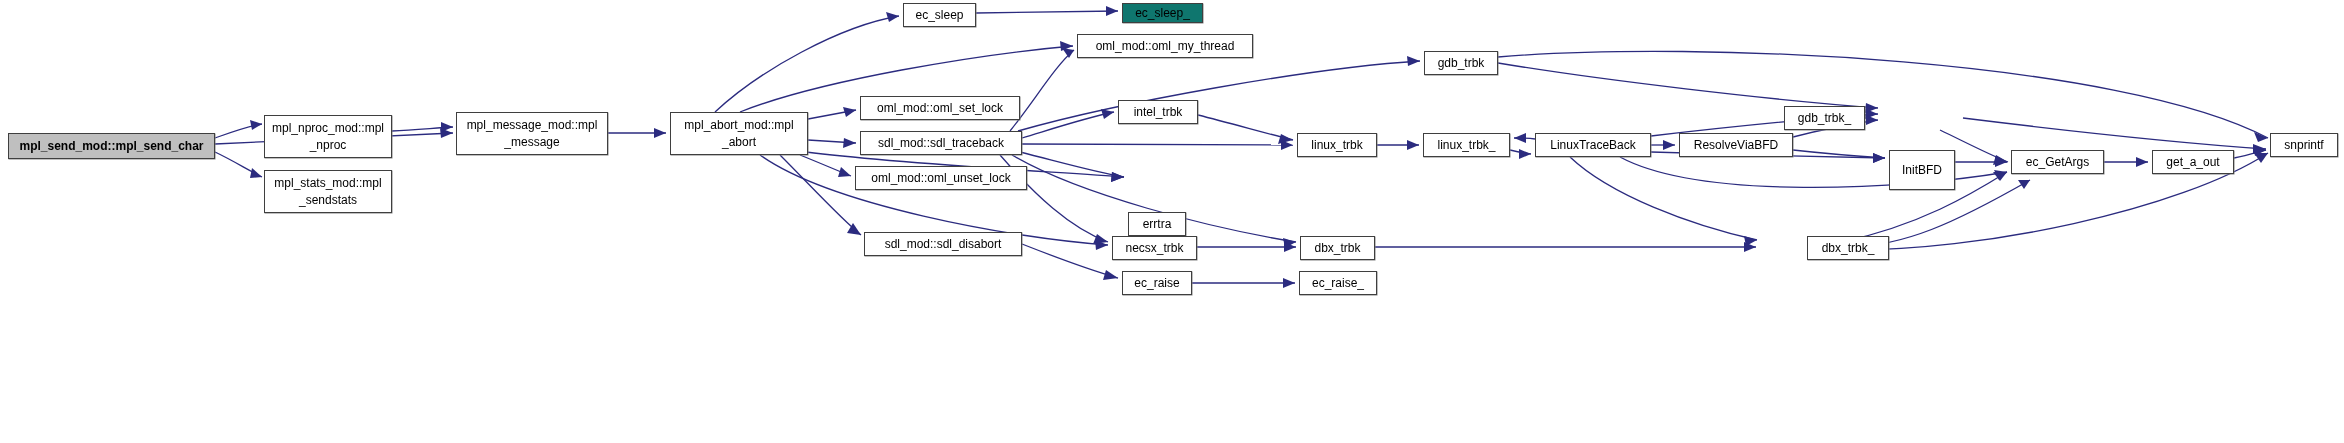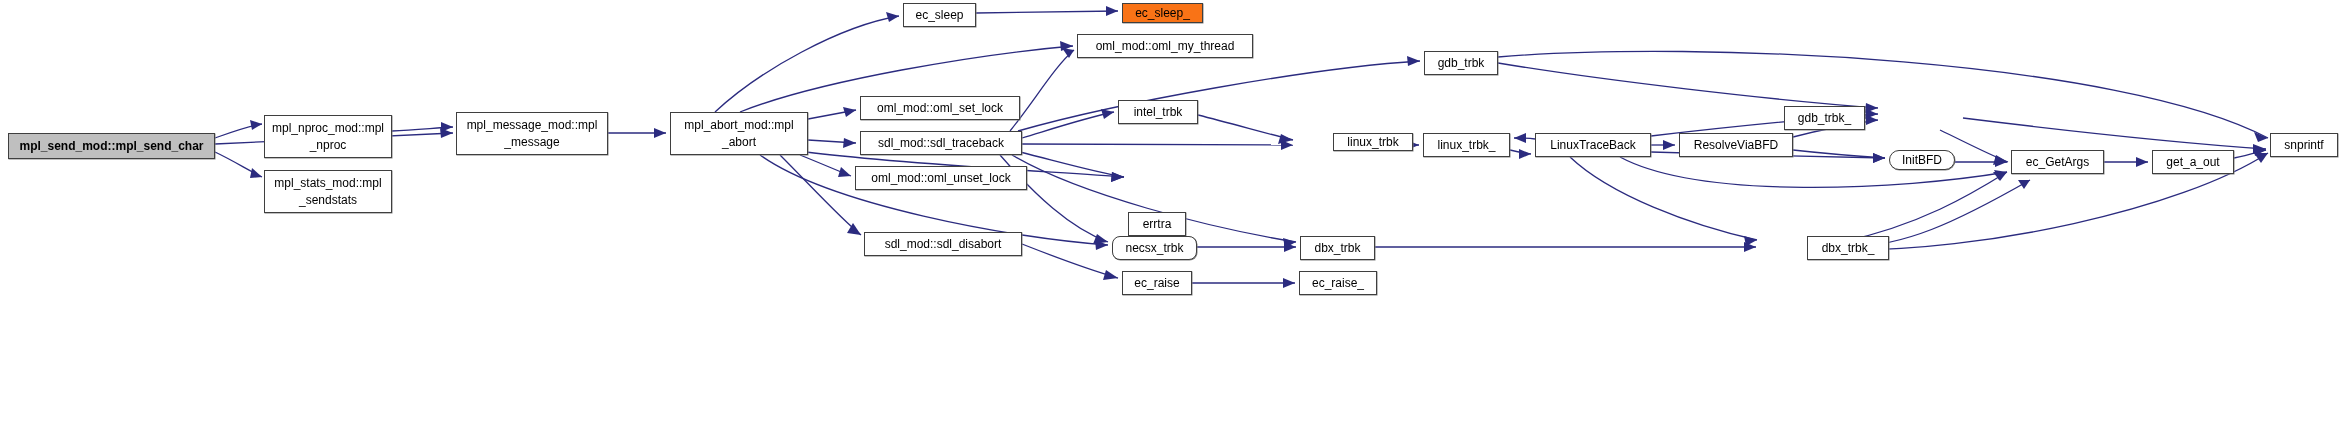--- a/index.html
+++ b/index.html
@@ -164,37 +164,37 @@
       <div class="gnode root" style="left: 8px; top: 133px; width: 207px; height: 26px; background: rgb(191, 191, 191); border-color: rgb(63, 63, 63); font-weight: bold;">mpl_send_mod::mpl_send_char</div>
       <div class="gnode" style="left: 264px; top: 115px; width: 128px; height: 43px; background: rgb(255, 255, 255); border-color: rgb(63, 63, 63);">mpl_nproc_mod::mpl
 _nproc</div>
       <div class="gnode" style="left: 264px; top: 170px; width: 128px; height: 43px; background: rgb(255, 255, 255); border-color: rgb(63, 63, 63);">mpl_stats_mod::mpl
 _sendstats</div>
       <div class="gnode" style="left: 456px; top: 112px; width: 152px; height: 43px; background: rgb(255, 255, 255); border-color: rgb(63, 63, 63);">mpl_message_mod::mpl
 _message</div>
       <div class="gnode" style="left: 670px; top: 112px; width: 138px; height: 43px; background: rgb(255, 255, 255); border-color: rgb(63, 63, 63);">mpl_abort_mod::mpl
 _abort</div>
       <div class="gnode" style="left: 903px; top: 3px; width: 73px; height: 24px; background: rgb(255, 255, 255); border-color: rgb(63, 63, 63);">ec_sleep</div>
-      <div class="gnode" style="left: 1122px; top: 3px; width: 81px; height: 20px; background: #f97316; border-color: rgb(63, 63, 63);">ec_sleep_</div>
+      <div class="gnode" style="left: 1122px; top: 3px; width: 81px; height: 20px; background: #0f766e; border-color: rgb(63, 63, 63);">ec_sleep_</div>
       <div class="gnode" style="left: 1077px; top: 34px; width: 176px; height: 24px; background: rgb(255, 255, 255); border-color: rgb(63, 63, 63);">oml_mod::oml_my_thread</div>
       <div class="gnode" style="left: 860px; top: 96px; width: 160px; height: 24px; background: rgb(255, 255, 255); border-color: rgb(63, 63, 63);">oml_mod::oml_set_lock</div>
       <div class="gnode" style="left: 860px; top: 131px; width: 162px; height: 24px; background: rgb(255, 255, 255); border-color: rgb(63, 63, 63);">sdl_mod::sdl_traceback</div>
       <div class="gnode" style="left: 855px; top: 166px; width: 172px; height: 24px; background: rgb(255, 255, 255); border-color: rgb(63, 63, 63);">oml_mod::oml_unset_lock</div>
       <div class="gnode" style="left: 864px; top: 232px; width: 158px; height: 24px; background: rgb(255, 255, 255); border-color: rgb(63, 63, 63);">sdl_mod::sdl_disabort</div>
       <div class="gnode" style="left: 1118px; top: 100px; width: 80px; height: 24px; background: rgb(255, 255, 255); border-color: rgb(63, 63, 63);">intel_trbk</div>
       <div class="gnode" style="left: 1128px; top: 168px; width: 58px; height: 24px; background: rgb(255, 255, 255); border-color: rgb(63, 63, 63); margin-top: 44px;">errtra</div>
-      <div class="gnode" style="left: 1112px; top: 236px; width: 85px; height: 24px; background: rgb(255, 255, 255); border-color: rgb(63, 63, 63); border-radius: 8px;">necsx_trbk</div>
+      <div class="gnode" style="left: 1112px; top: 236px; width: 85px; height: 24px; background: rgb(255, 255, 255); border-color: rgb(63, 63, 63);">necsx_trbk</div>
       <div class="gnode" style="left: 1122px; top: 271px; width: 70px; height: 24px; background: rgb(255, 255, 255); border-color: rgb(63, 63, 63);">ec_raise</div>
       <div class="gnode" style="left: 1299px; top: 271px; width: 78px; height: 24px; background: rgb(255, 255, 255); border-color: rgb(63, 63, 63);">ec_raise_</div>
       <div class="gnode" style="left: 1424px; top: 51px; width: 74px; height: 24px; background: rgb(255, 255, 255); border-color: rgb(63, 63, 63);">gdb_trbk</div>
-      <div class="gnode" style="left: 1297px; top: 133px; width: 80px; height: 18px; background: rgb(255, 255, 255); border-color: rgb(63, 63, 63); margin-left: 36px;">linux_trbk</div>
+      <div class="gnode" style="left: 1297px; top: 133px; width: 80px; height: 24px; background: rgb(255, 255, 255); border-color: rgb(63, 63, 63);">linux_trbk</div>
       <div class="gnode" style="left: 1423px; top: 133px; width: 87px; height: 24px; background: rgb(255, 255, 255); border-color: rgb(63, 63, 63);">linux_trbk_</div>
       <div class="gnode" style="left: 1300px; top: 236px; width: 75px; height: 24px; background: rgb(255, 255, 255); border-color: rgb(63, 63, 63);">dbx_trbk</div>
       <div class="gnode" style="left: 1535px; top: 133px; width: 116px; height: 24px; background: rgb(255, 255, 255); border-color: rgb(63, 63, 63);">LinuxTraceBack</div>
       <div class="gnode" style="left: 1679px; top: 133px; width: 114px; height: 24px; background: rgb(255, 255, 255); border-color: rgb(63, 63, 63);">ResolveViaBFD</div>
       <div class="gnode" style="left: 1784px; top: 106px; width: 81px; height: 24px; background: rgb(255, 255, 255); border-color: rgb(63, 63, 63);">gdb_trbk_</div>
-      <div class="gnode" style="left: 1889px; top: 150px; width: 66px; height: 20px; background: rgb(255, 255, 255); border-color: rgb(63, 63, 63); border-radius: 12px;">InitBFD</div>
+      <div class="gnode" style="left: 1889px; top: 150px; width: 66px; height: 40px; background: rgb(255, 255, 255); border-color: rgb(63, 63, 63);">InitBFD</div>
       <div class="gnode" style="left: 1760px; top: 236px; width: 82px; height: 24px; background: rgb(255, 255, 255); border-color: rgb(63, 63, 63); margin-left: 47px;">dbx_trbk_</div>
       <div class="gnode" style="left: 2011px; top: 150px; width: 93px; height: 24px; background: rgb(255, 255, 255); border-color: rgb(63, 63, 63);">ec_GetArgs</div>
       <div class="gnode" style="left: 2152px; top: 150px; width: 82px; height: 24px; background: rgb(255, 255, 255); border-color: rgb(63, 63, 63);">get_a_out</div>
       <div class="gnode" style="left: 2270px; top: 133px; width: 68px; height: 24px; background: rgb(255, 255, 255); border-color: rgb(63, 63, 63);">snprintf</div>
     </div>
 </div>
 
 </body></html>

